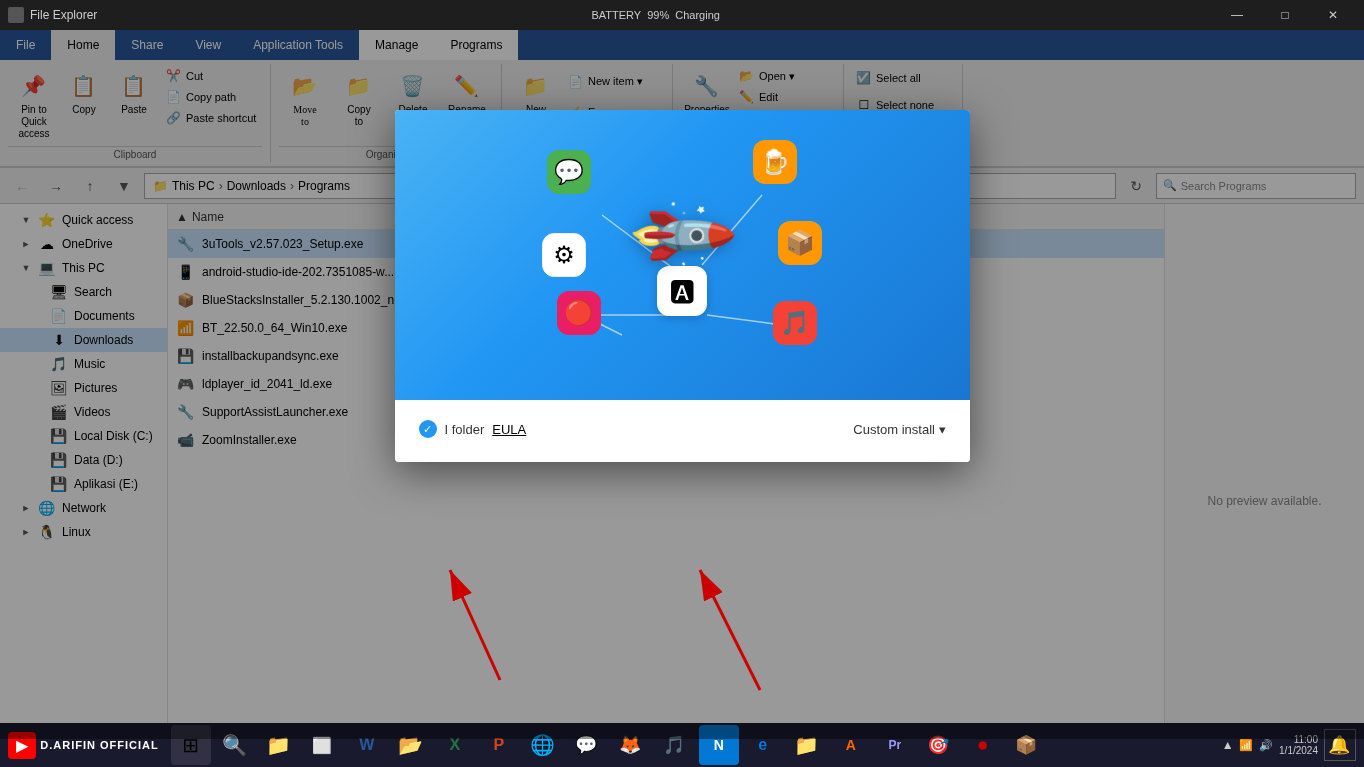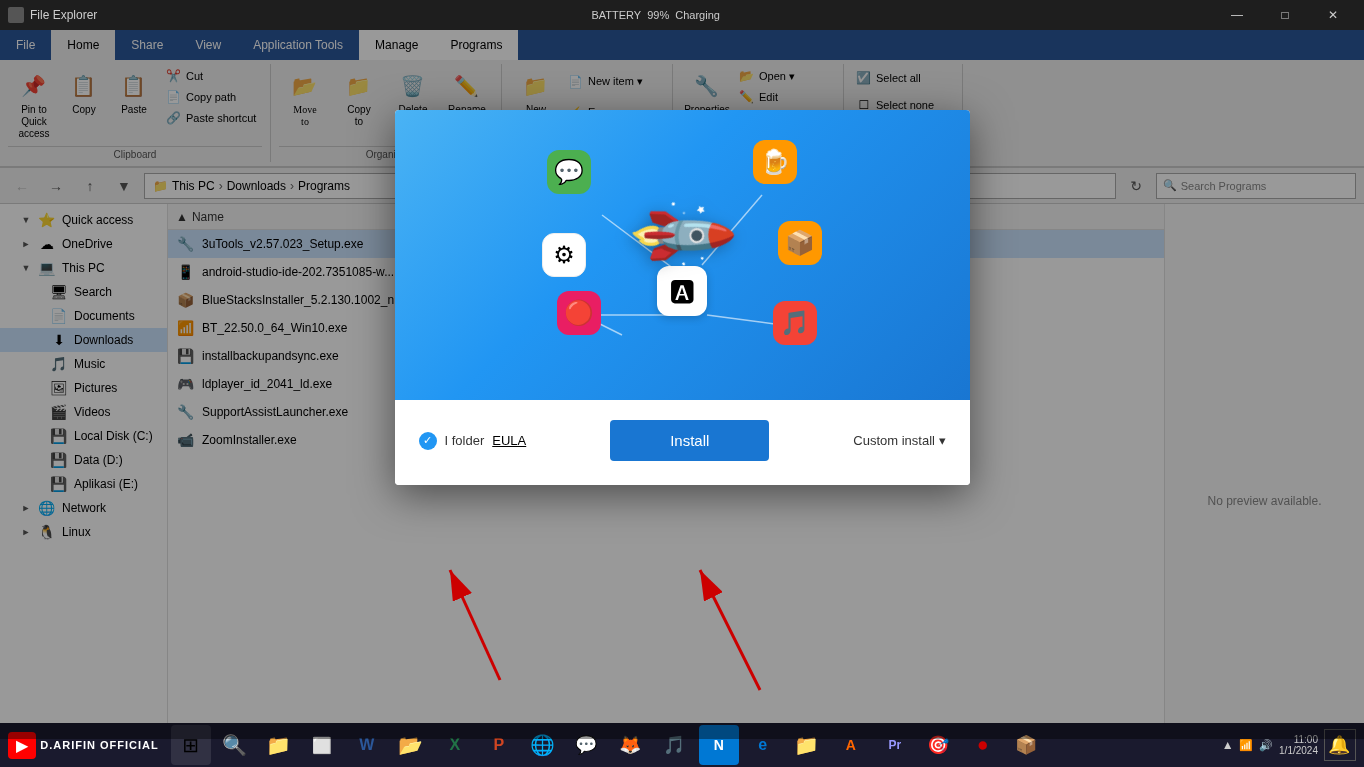--- a/index.html
+++ b/index.html
@@ -422,21 +422,20 @@
       </div>
     </div>
 
     <div class="modal-body">
       <div class="modal-actions">
         <div class="eula-check">
           <div class="checkbox-checked">✓</div>
           <span>I folder</span>
           <a class="eula-link">EULA</a>
         </div>
-        <button class="install-btn">Install</button>
         <div class="custom-install">
           <span>Custom install</span>
           <span>▾</span>
         </div>
       </div>
     </div>
   </div>
 </div>
 
 <svg style="position:absolute;top:0;left:0;width:1364px;height:767px;pointer-events:none;z-index:300;">

